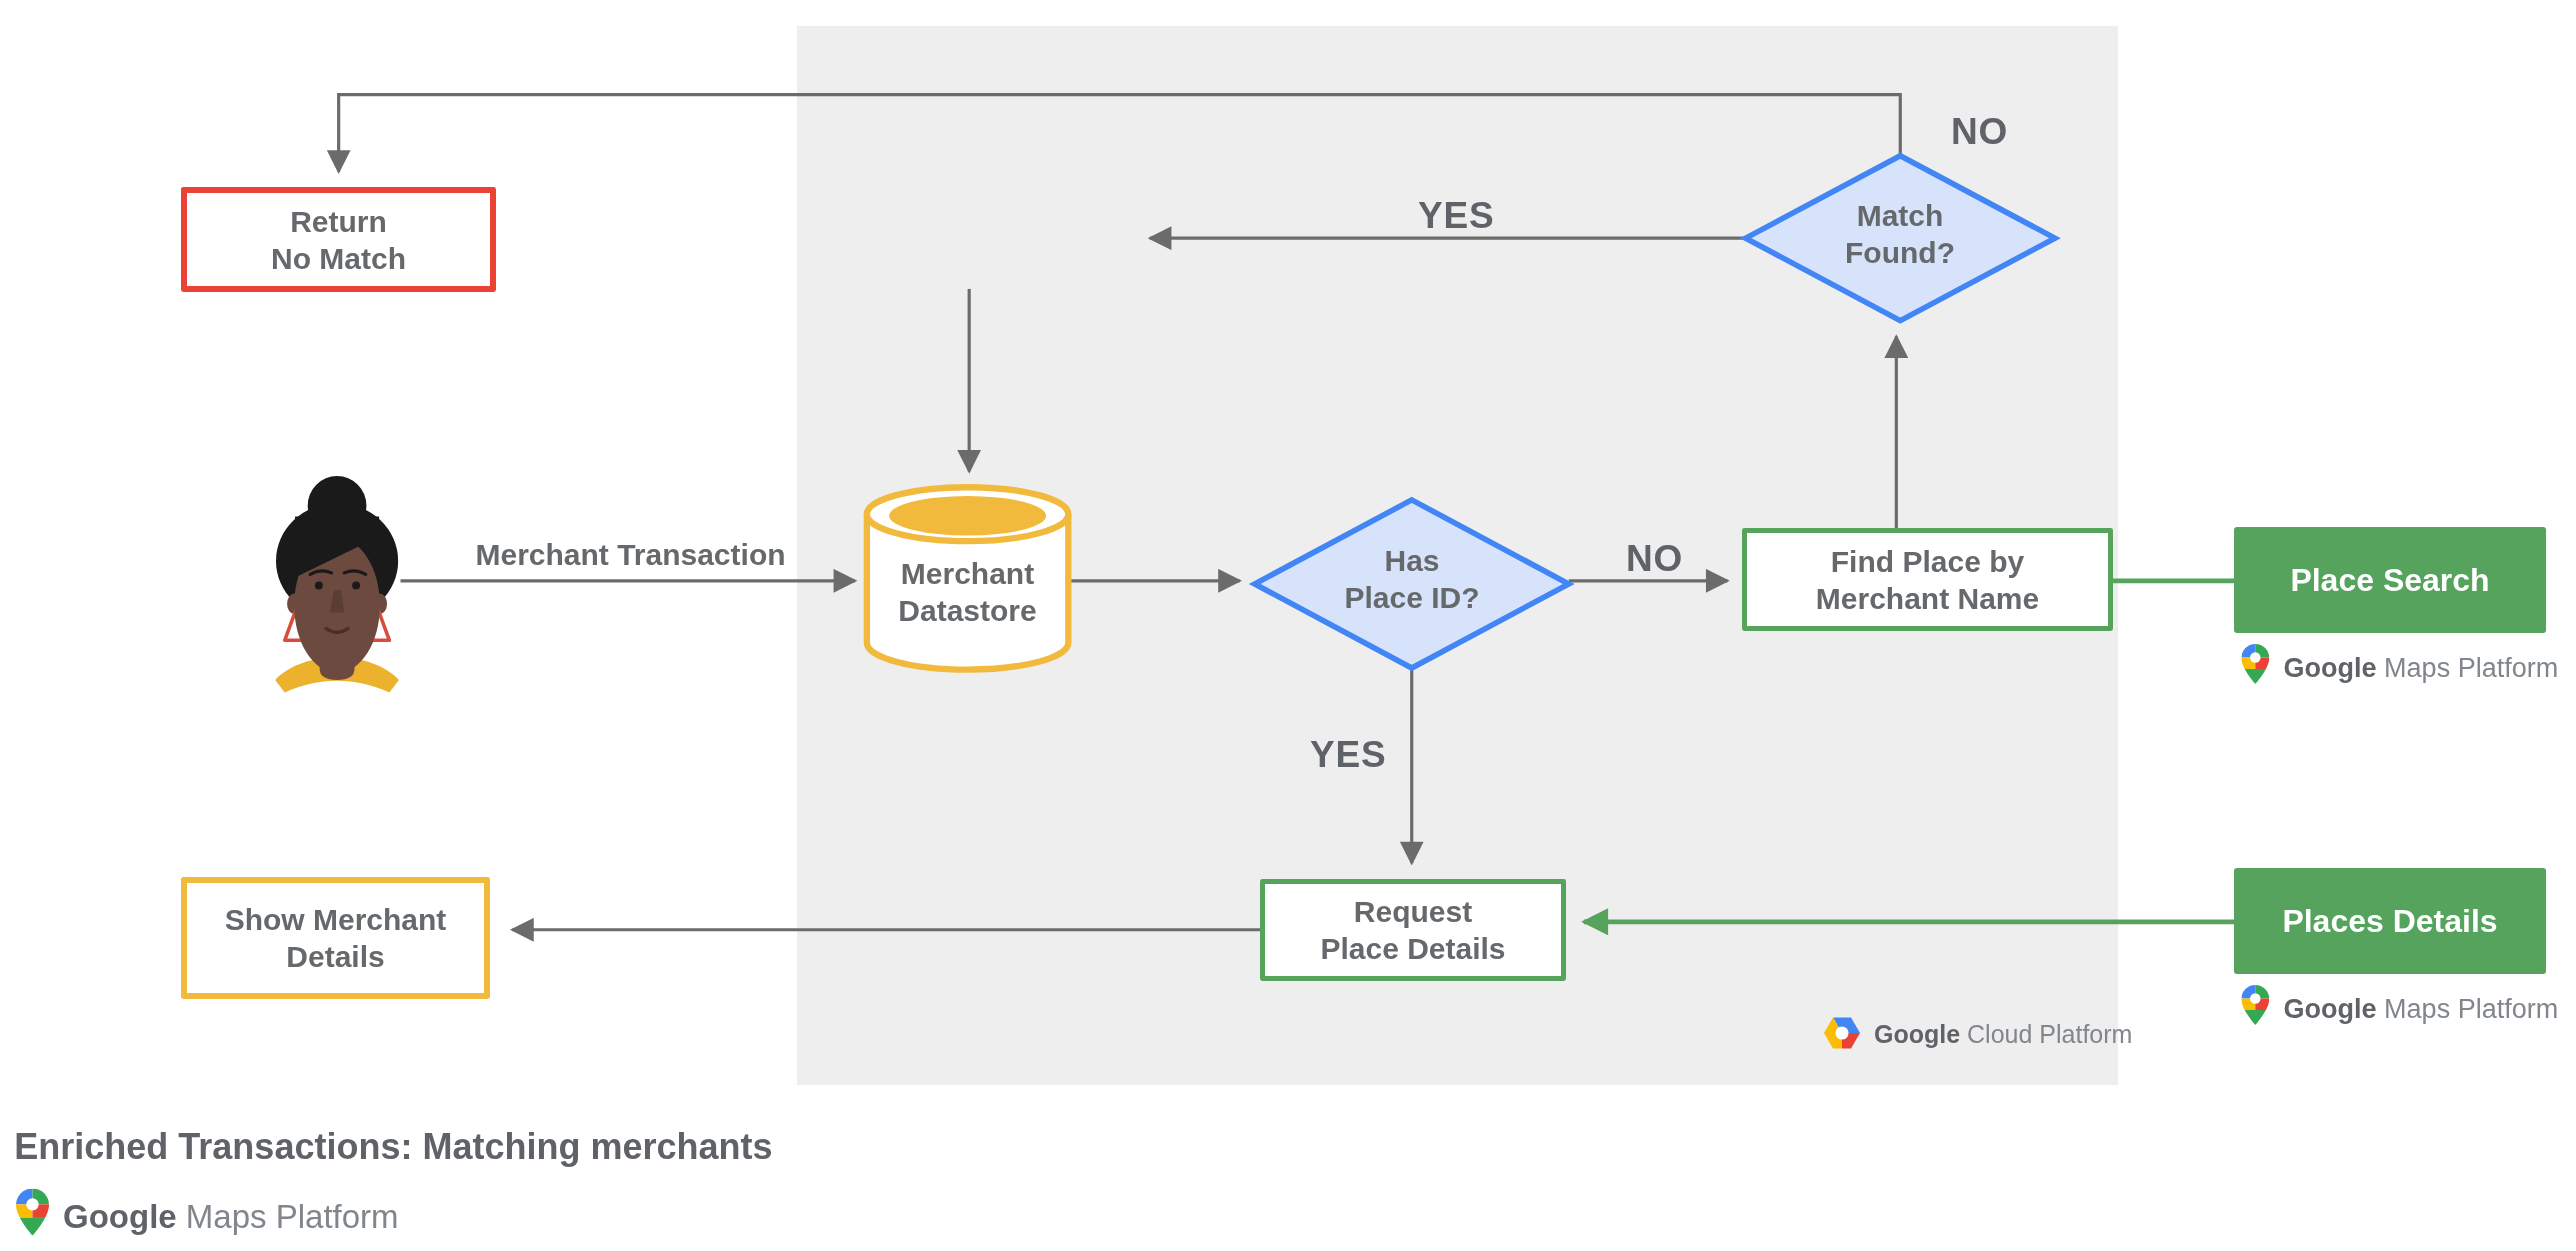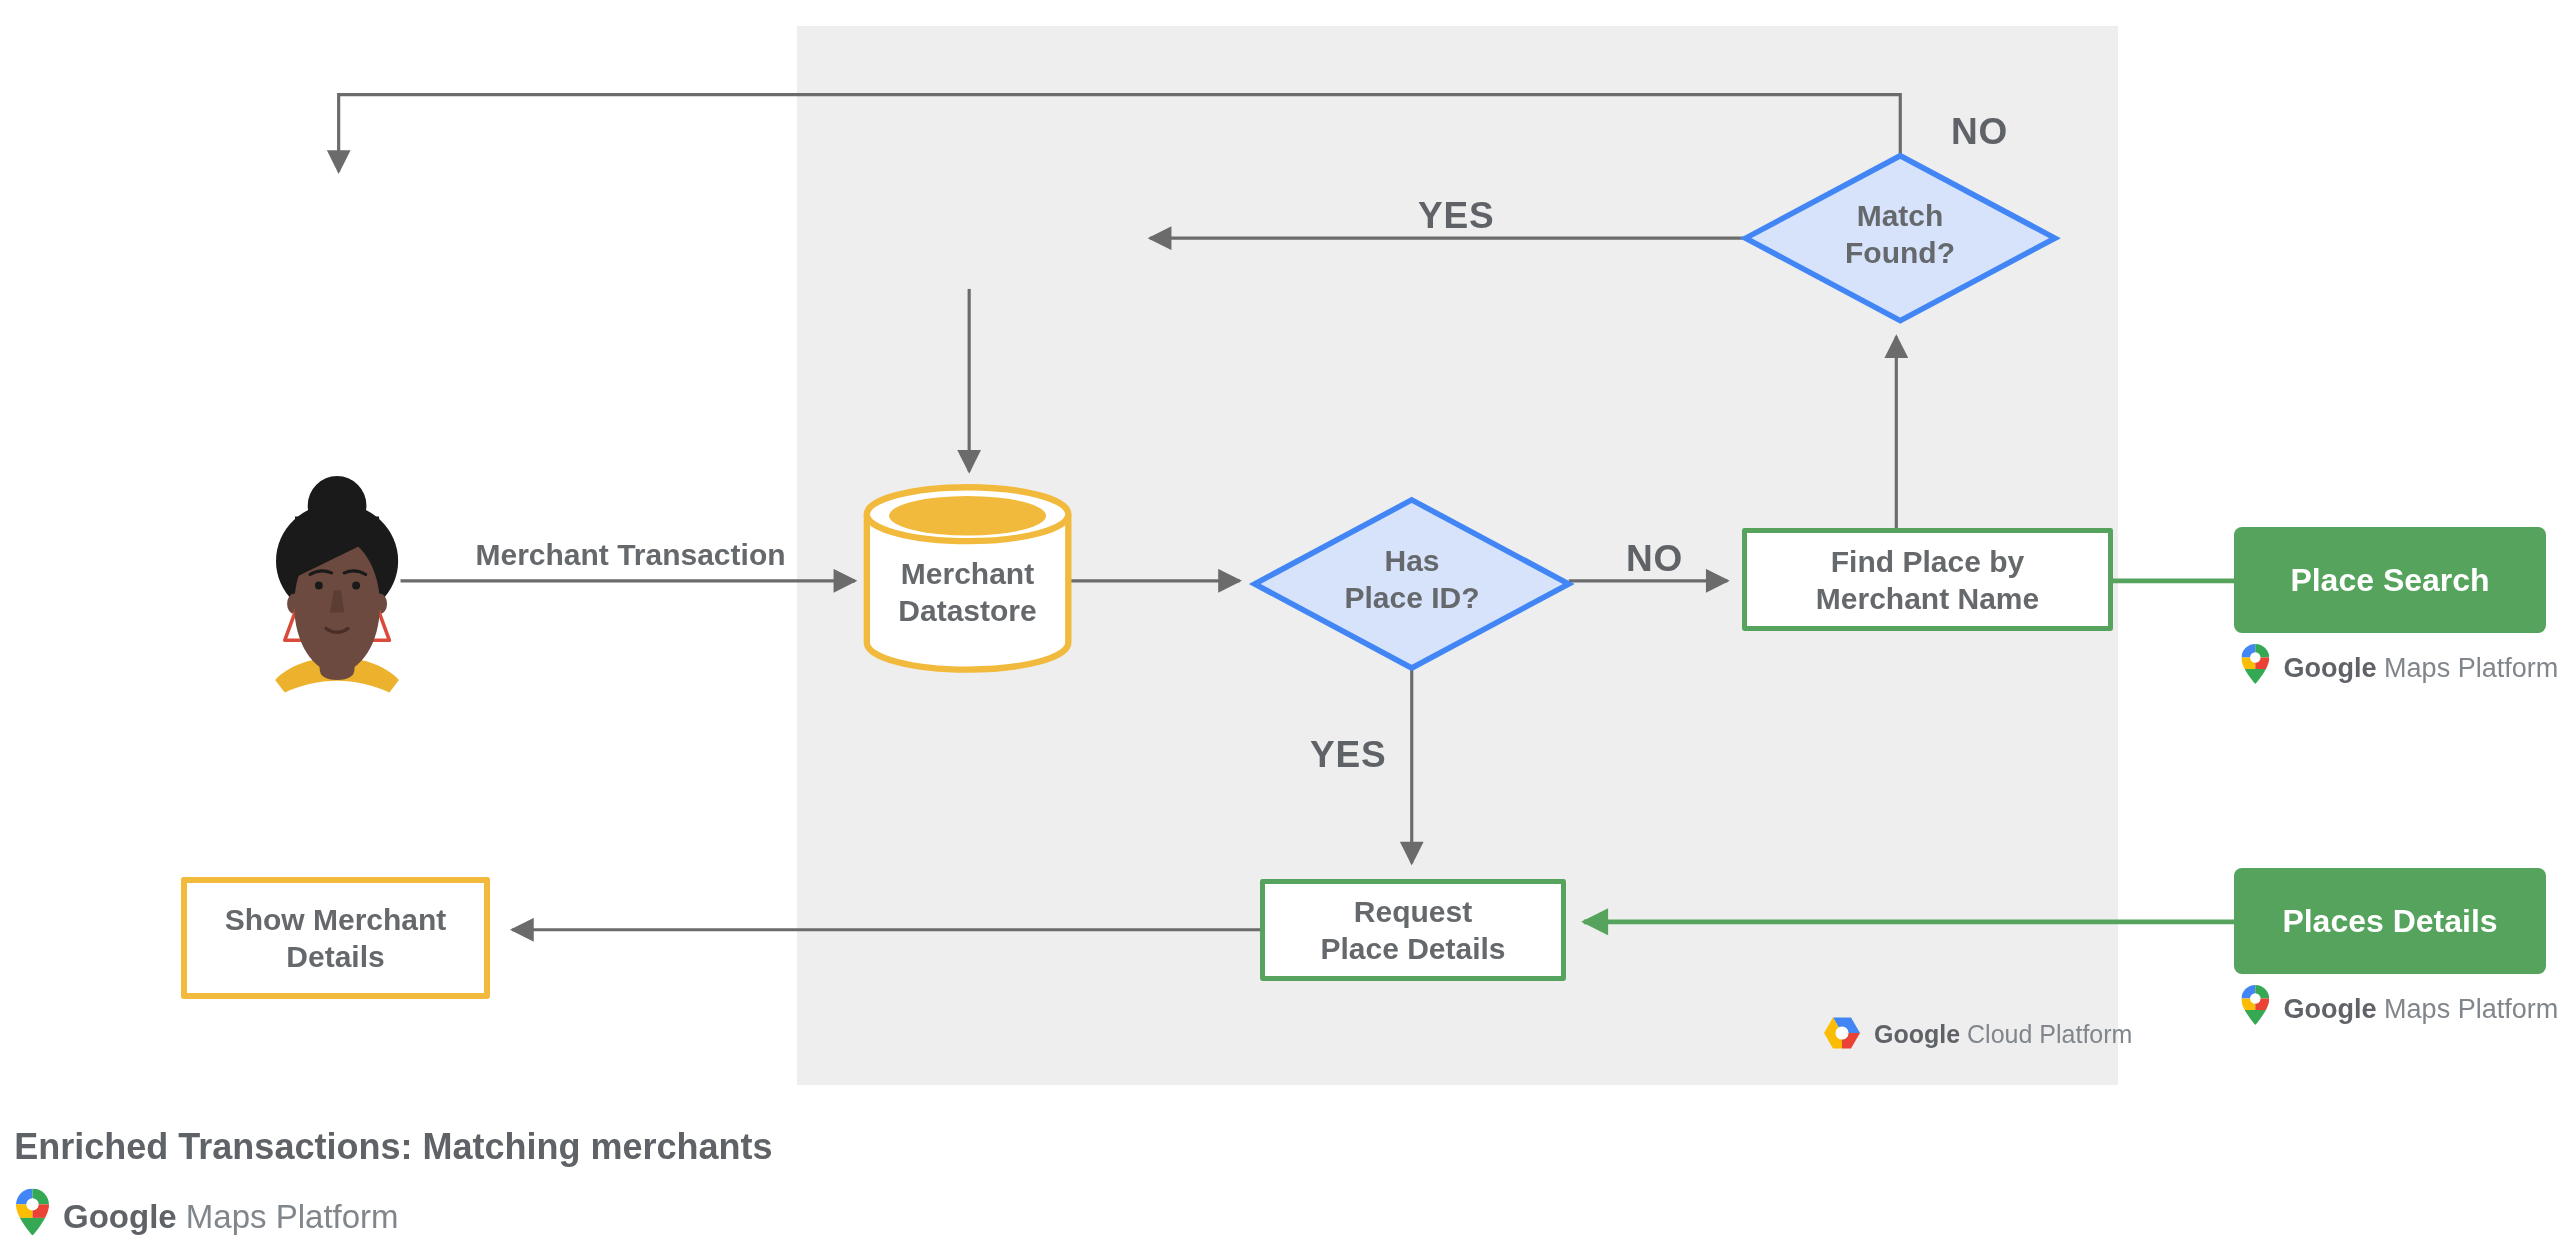--- a/index.html
+++ b/index.html
@@ -13,21 +13,21 @@
   .panel{position:absolute;left:797px;top:26px;width:1321px;height:1059px;background:var(--panel,#EEEEEE)}
   svg.layer{position:absolute;left:0;top:0;width:2576px;height:1252px}
   .node{position:absolute;background:#fff;display:flex;flex-direction:column;align-items:center;justify-content:center;
         text-align:center;color:var(--text,#66696C);font-weight:700;font-size:30px;line-height:37px;border-radius:2.4px}
   .node.red-border{left:181px;top:187px;width:315px;height:105px;border:6.3px solid var(--red,#EA4335)}
   .node.save{left:811px;top:186px;width:316px;height:103px;border:5.6px solid var(--blue,#4285F4)}
   .node.find{left:1742px;top:528px;width:371px;height:103px;border:5.6px solid var(--green,#55A35C)}
   .node.request{left:1260px;top:879px;width:306px;height:102px;border:5.6px solid var(--green,#55A35C)}
   .node.show{left:181px;top:877px;width:309px;height:122px;border:6.3px solid var(--yellow,#F2BA3C)}
   .api{position:absolute;width:312px;height:106px;background:var(--green,#55A35C);color:#fff;font-weight:700;
-       font-size:32px;display:flex;align-items:center;justify-content:center;border-radius:8px}
+       font-size:32px;display:flex;align-items:center;justify-content:center;border-radius:3px}
   .api.search{left:2234px;top:527px}
   .api.details{left:2234px;top:868px}
   .float-label{position:absolute;color:var(--text,#66696C);font-weight:700;font-size:30px;line-height:37px;text-align:center}
   .edge-label{position:absolute;color:var(--label,#5F6368);font-weight:700;font-size:37px;letter-spacing:0.8px}
   .diamond-label{position:absolute;width:238px;text-align:center;color:var(--text,#66696C);font-weight:700;
                  font-size:30px;line-height:37px}
   .logo-row{position:absolute;display:flex;align-items:flex-end;gap:14px}
   .logo-text{font-size:27px;color:var(--lightgray,#80868B);white-space:nowrap}
   .logo-text .g{color:var(--label,#5F6368);font-weight:700}
   .logo-row.big .logo-text{font-size:33px}
@@ -89,20 +89,24 @@
       <polygon points="27,133 133,81 133,56 27,56" fill="#1A1A1A"></polygon>
       <path d="M 46 129 Q 59 121 73 127" fill="none" stroke="#1A1A1A" stroke-width="4" stroke-linecap="round"></path>
       <path d="M 89 127 Q 103 121 116 129" fill="none" stroke="#1A1A1A" stroke-width="4" stroke-linecap="round"></path>
       <circle cx="57" cy="143" r="5" fill="#1A1A1A"></circle>
       <circle cx="104" cy="143" r="5" fill="#1A1A1A"></circle>
       <polygon points="71,177 89,177 85,149 76,149" fill="#5C3D33"></polygon>
       <path d="M 66 197 Q 80 207 94 197" fill="none" stroke="#4A2F28" stroke-width="4" stroke-linecap="round"></path>
     </g>
   </svg>
 
+  <div class="node red-border">
+    <div>Return</div>
+    <div>No Match</div>
+  </div>
 
 
   <div class="node find">
     <div>Find Place by</div>
     <div>Merchant Name</div>
   </div>
 
   <div class="node request">
     <div>Request</div>
     <div>Place Details</div>

